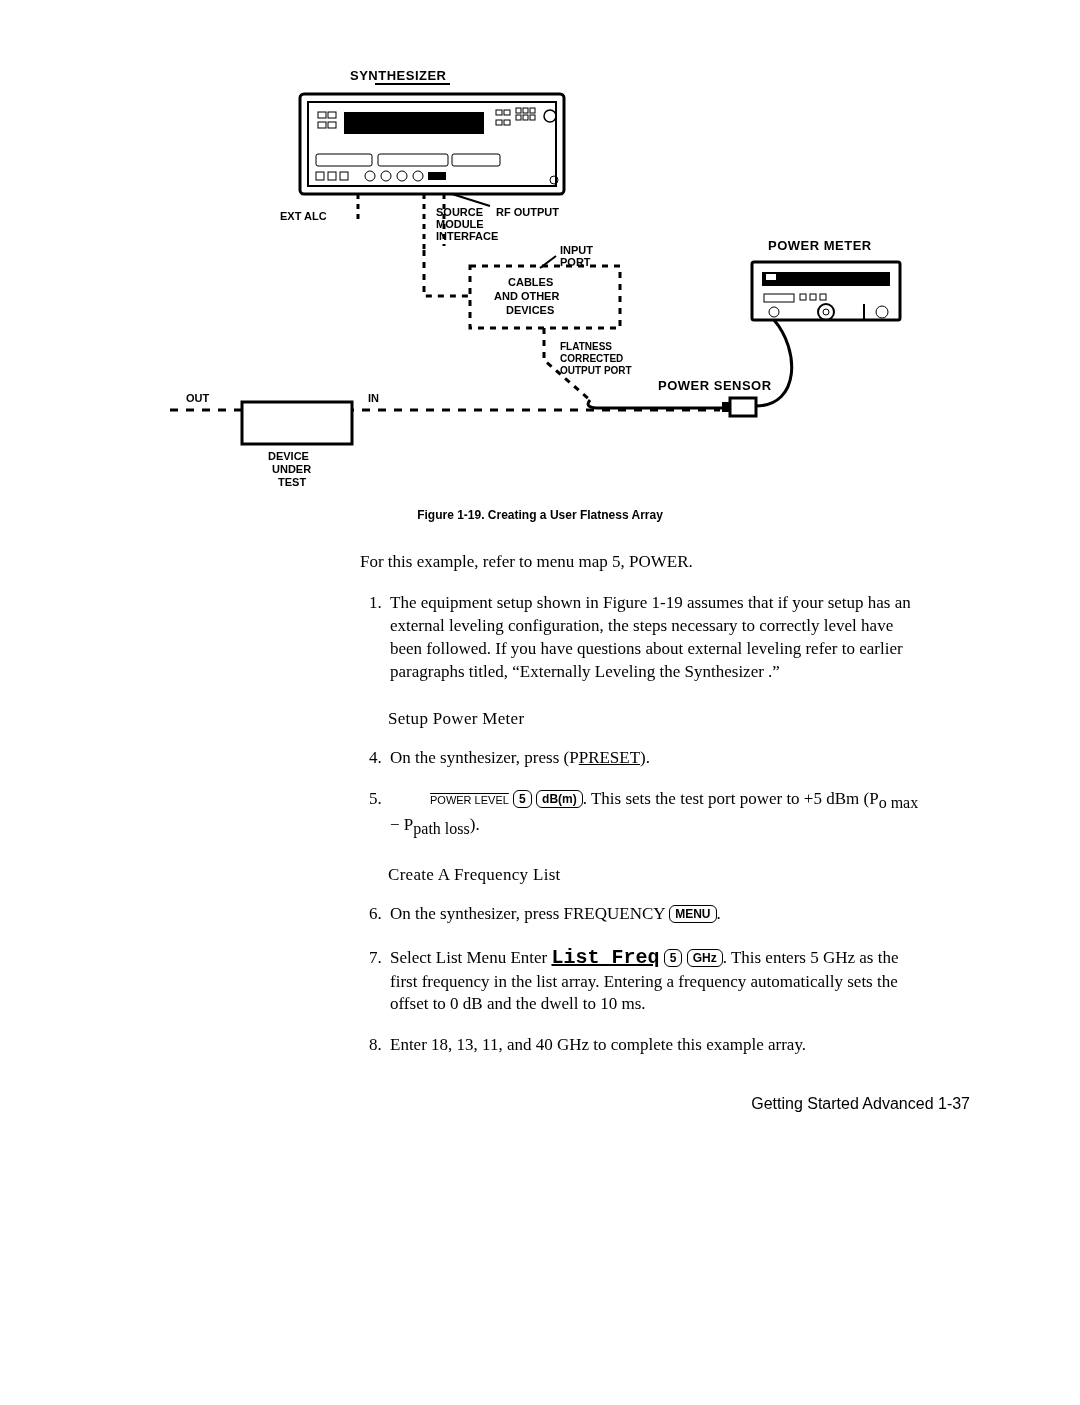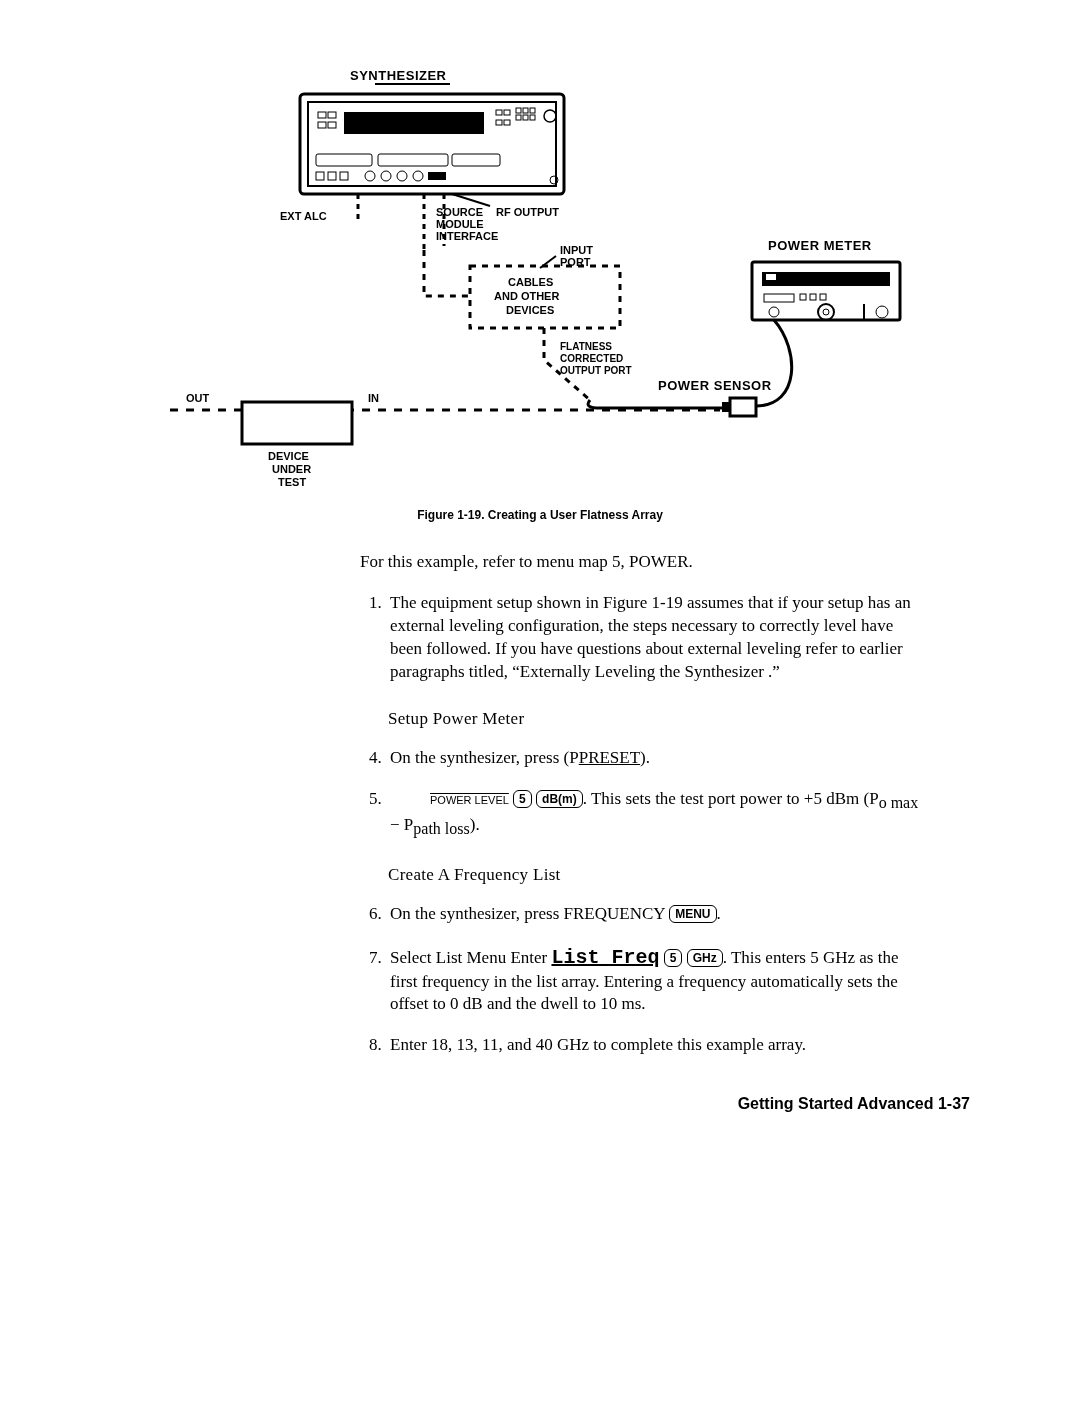--- a/index.html
+++ b/index.html
@@ -66,21 +66,21 @@
     text-decoration: underline;
     font-size: 20px;
   }
   .preset {
     text-decoration: underline;
   }
   .sub { vertical-align: sub; font-size: 16px; }
   .footer {
     text-align: right;
     font-family: Arial, Helvetica, sans-serif;
-    font-weight: bold;
+    font-weight: normal;
     font-size: 16px;
     margin-top: 36px;
     margin-right: 20px;
   }
 
   
   svg text {
     font-family: Arial, Helvetica, sans-serif;
     font-weight: bold;
     fill: #000;

